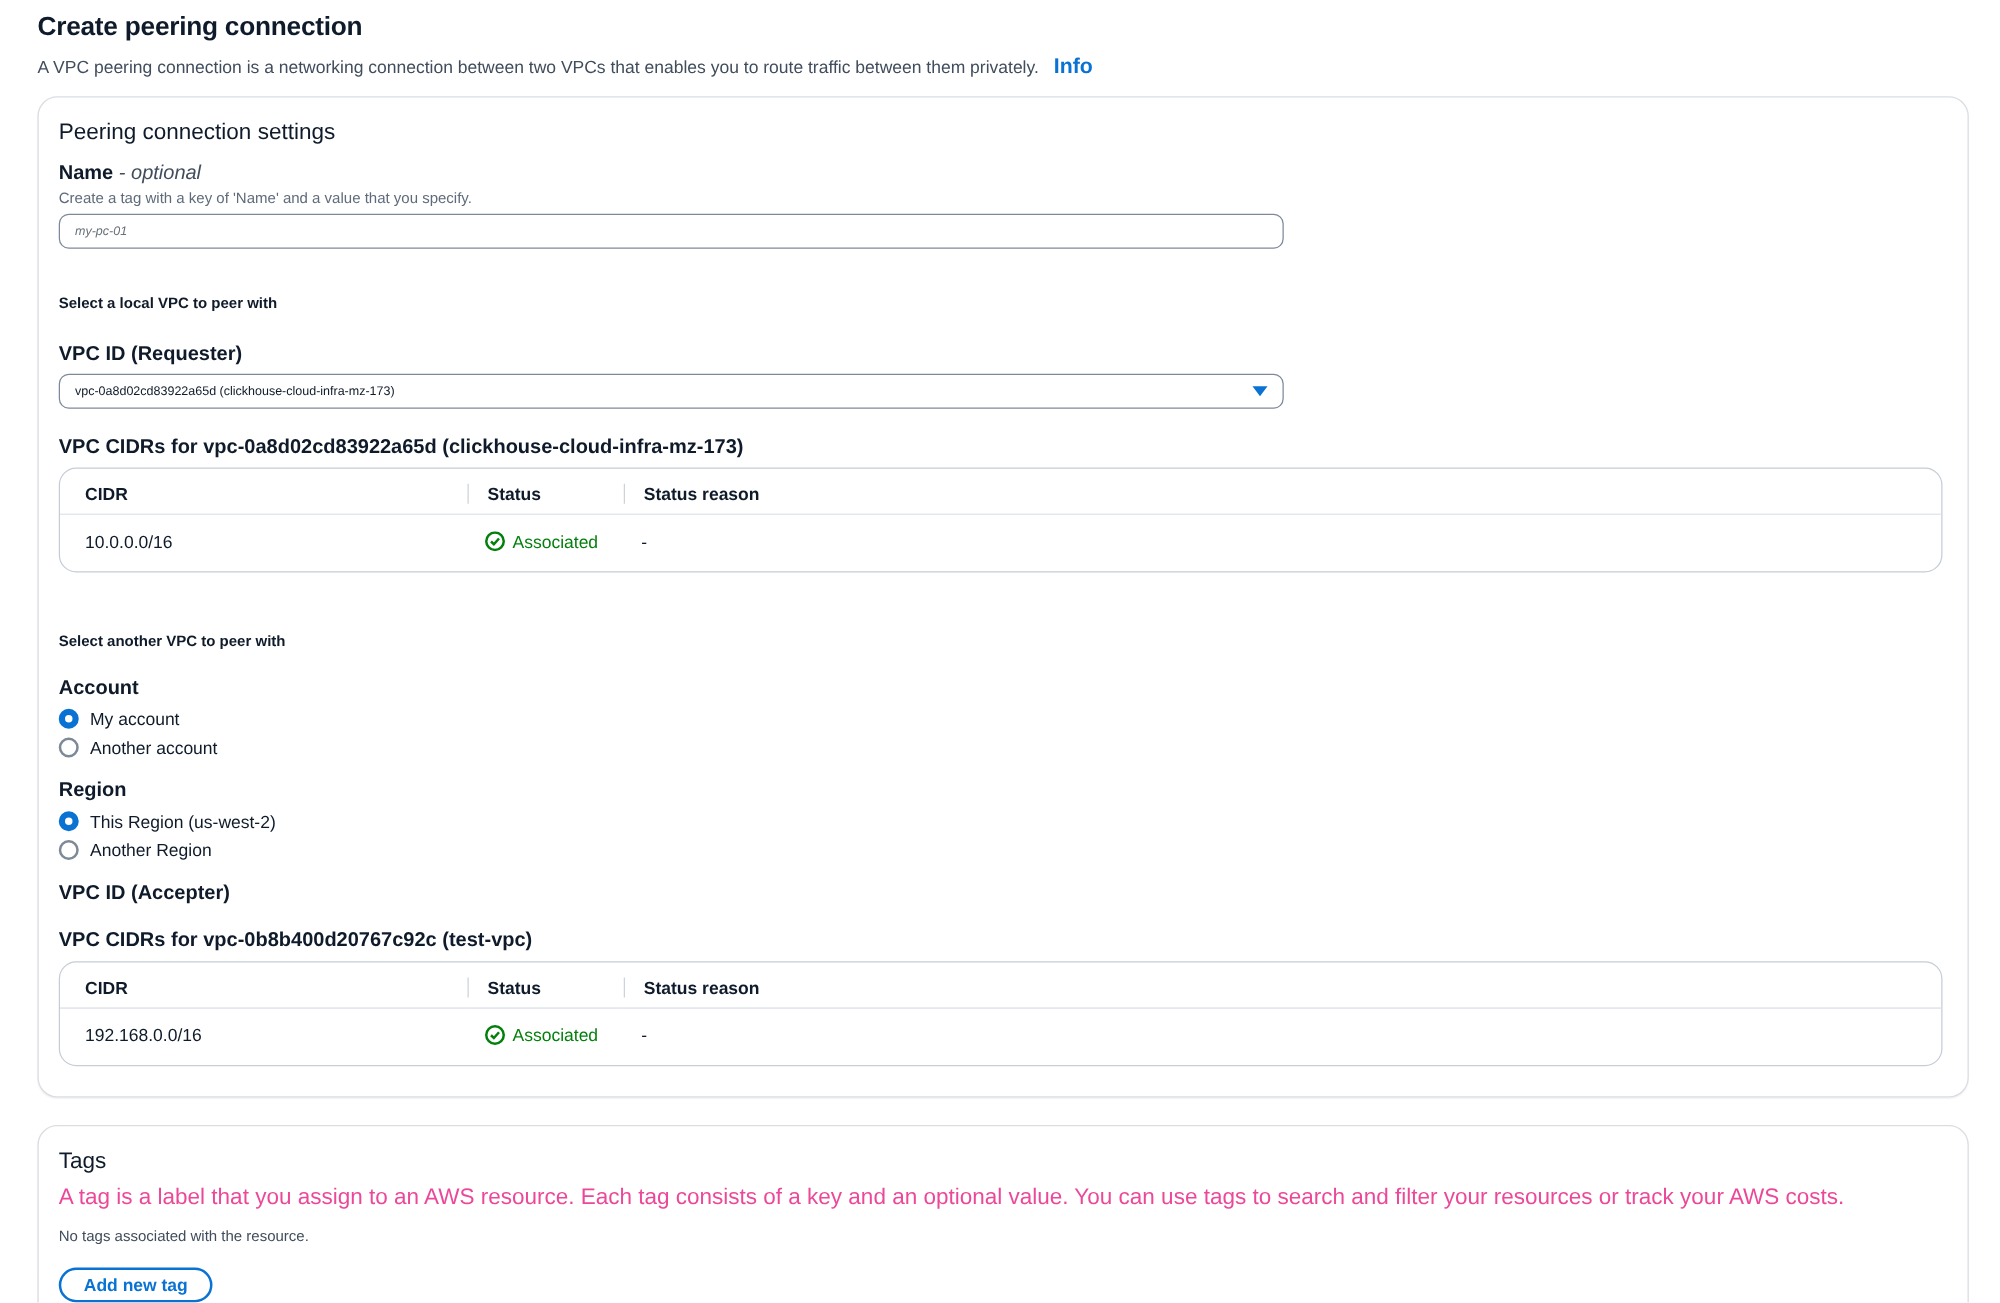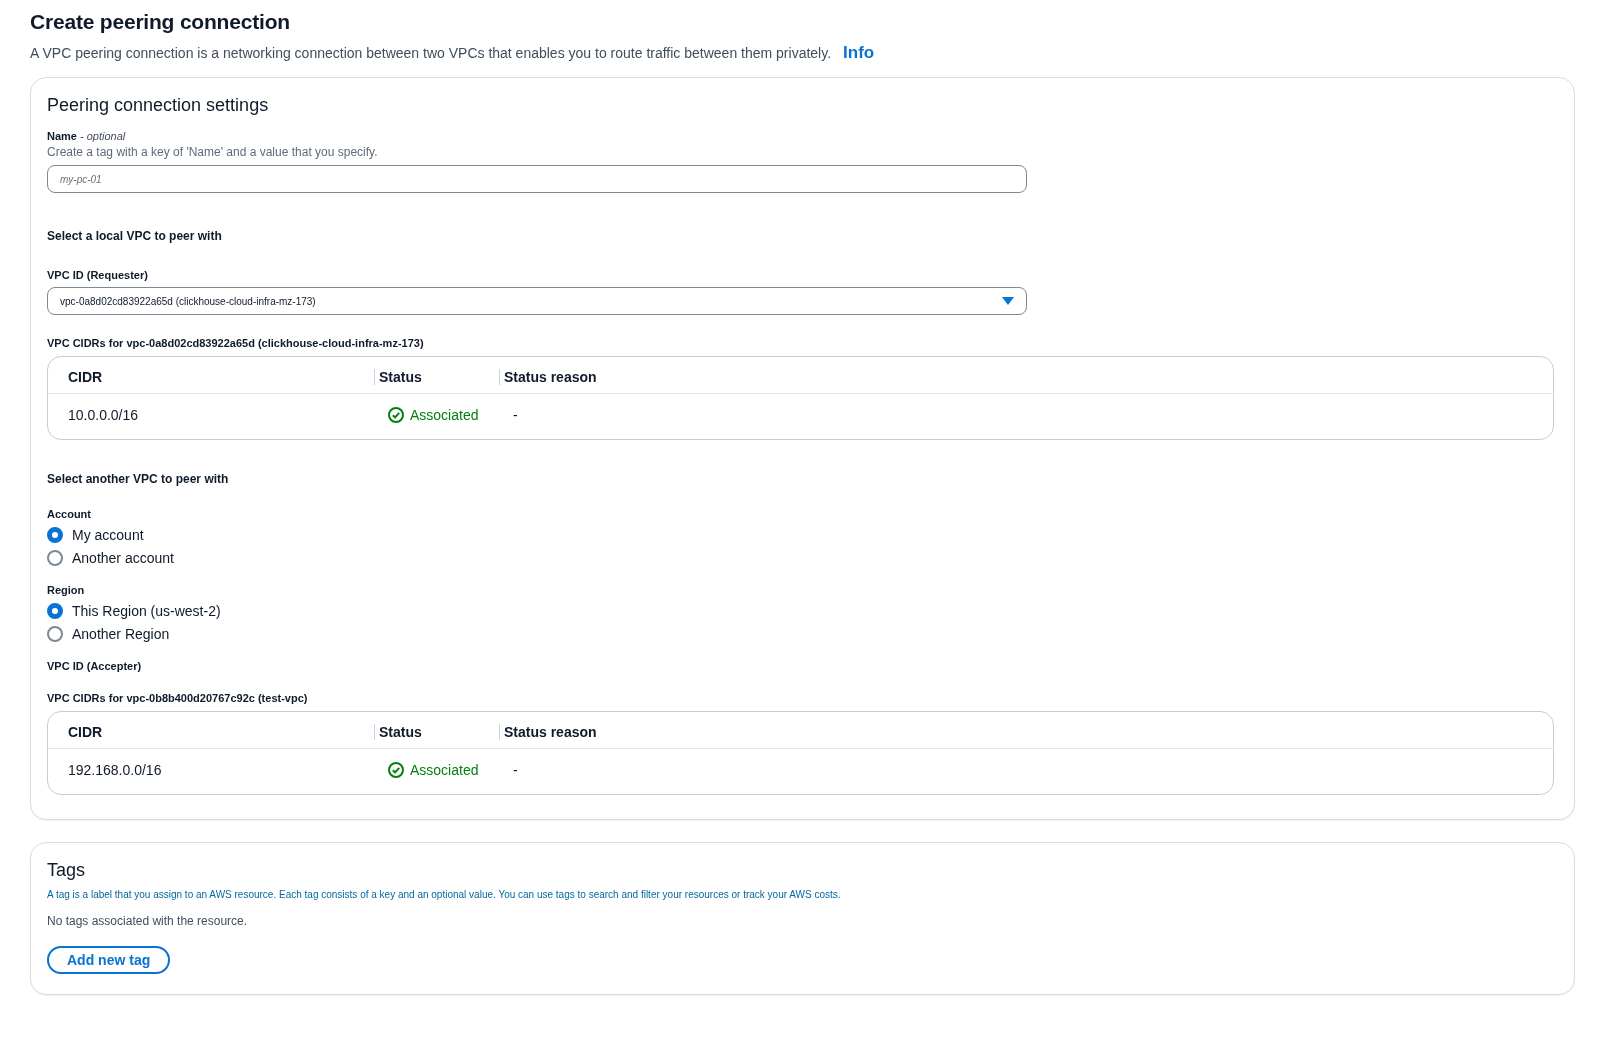--- a/index.html
+++ b/index.html
@@ -22,21 +22,21 @@
     border: 1px solid #d9dde2;
     border-radius: 16px;
     background: #fff;
     box-shadow: 0 1px 1px rgba(0,28,36,.05);
   }
   .main-card { margin-top: 14px; padding: 17px 20px 24px 16px; }
   .tags-card { margin-top: 22px; padding: 17px 20px 20px 16px; }
 
   .section-heading { font-size: 18px; font-weight: 400; }
   .sub-heading { font-size: 12px; font-weight: 700; }
-  .field-label { font-size: 11px; font-weight: 700; }
+  .field-label { font-size: 16px; font-weight: 700; }
   .optional { font-weight: 400; font-style: italic; color: #414d5c; }
   .help-text { font-size: 12px; color: #5f6b7a; margin-top: 3px; }
 
   
   .text-input, .select {
     width: 980px; height: 28px;
     border: 1px solid #7d8998;
     border-radius: 8px;
     background: #fff;
     font-size: 10px;
@@ -67,49 +67,49 @@
     margin-top: 7px;
     padding: 6px 0 10px 0;
     width: 100%;
   }
   .cidr-table { width: 100%; border-collapse: collapse; font-size: 14px; }
   .cidr-table th {
     text-align: left; font-weight: 700; color: #0f1b2a;
     padding: 6px 0 8px 0;
     border-bottom: 1px solid #e4e8ec;
   }
-  .cidr-table th .th-inner { border-left: 1px solid #ccd3da; padding-left: 4px; display: block; line-height: 16px; }
+  .cidr-table th .th-inner { border-left: 1px solid #ccd3da; padding-left: 15px; display: block; line-height: 16px; }
   .cidr-table th:first-child .th-inner { border-left: none; padding-left: 20px; }
   .cidr-table td { padding: 13px 0 6px 0; vertical-align: middle; }
   .cidr-table td .td-inner { padding-left: 14px; display: flex; align-items: center; }
   .cidr-table td:first-child .td-inner { padding-left: 20px; }
   .col-cidr { width: 326px; }
   .col-status { width: 125px; }
   .status-ok { color: #037f0c; display: inline-flex; align-items: center; gap: 6px; font-size: 14px; }
   .check-icon { width: 16px; height: 16px; flex: none; }
 
   
-  .tags-desc { margin-top: 8px; font-size: 10px; color: #0369a1; }
+  .tags-desc { margin-top: 8px; font-size: 18px; color: #ec4899; }
   .tags-empty { margin-top: 14px; font-size: 12px; color: #414d5c; }
   .btn-secondary {
     margin-top: 18px;
     display: inline-flex; align-items: center;
     height: 28px; padding: 0 18px;
     border: 2px solid #0972d3; border-radius: 16px;
     background: #fff; color: #0972d3;
     font-size: 14px; font-weight: 700;
     cursor: pointer;
     font-family: inherit;
   }
 
   
   .mt-6 { margin-top: 6px; } .mt-14 { margin-top: 14px; }
   .mt-18 { margin-top: 18px; } .mt-20 { margin-top: 20px; }
   .mt-22 { margin-top: 22px; } .mt-26 { margin-top: 26px; }
-  .mt-36 { margin-top: 36px; } .mt-40 { margin-top: 32px; }
+  .mt-36 { margin-top: 36px; } .mt-40 { margin-top: 48px; }
 </style>
 </head>
 <body>
 
 <div class="page">
 
   <h1 class="page-title">Create peering connection</h1>
   <div class="page-sub">
     <span>A VPC peering connection is a networking connection between two VPCs that enables you to route traffic between them privately.</span><a class="info-link">Info</a>
   </div>

